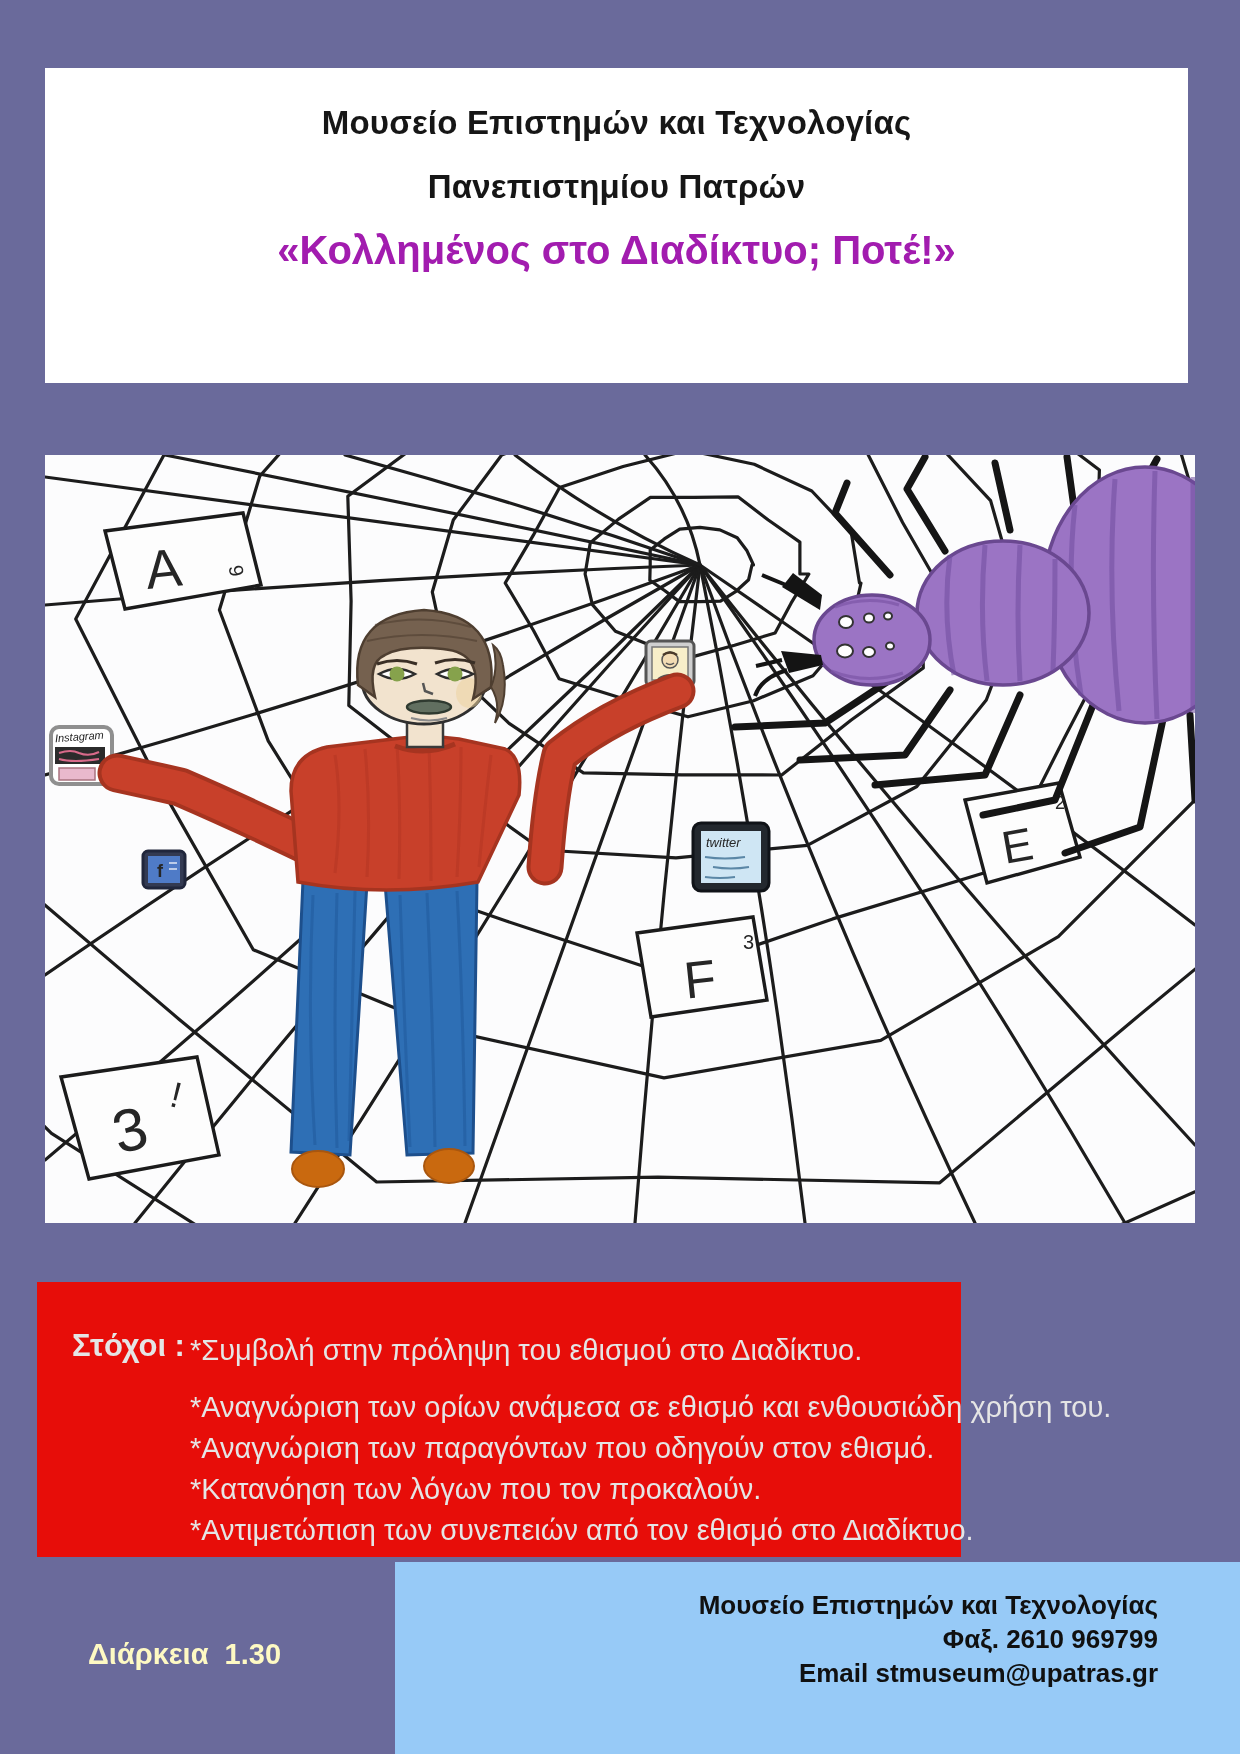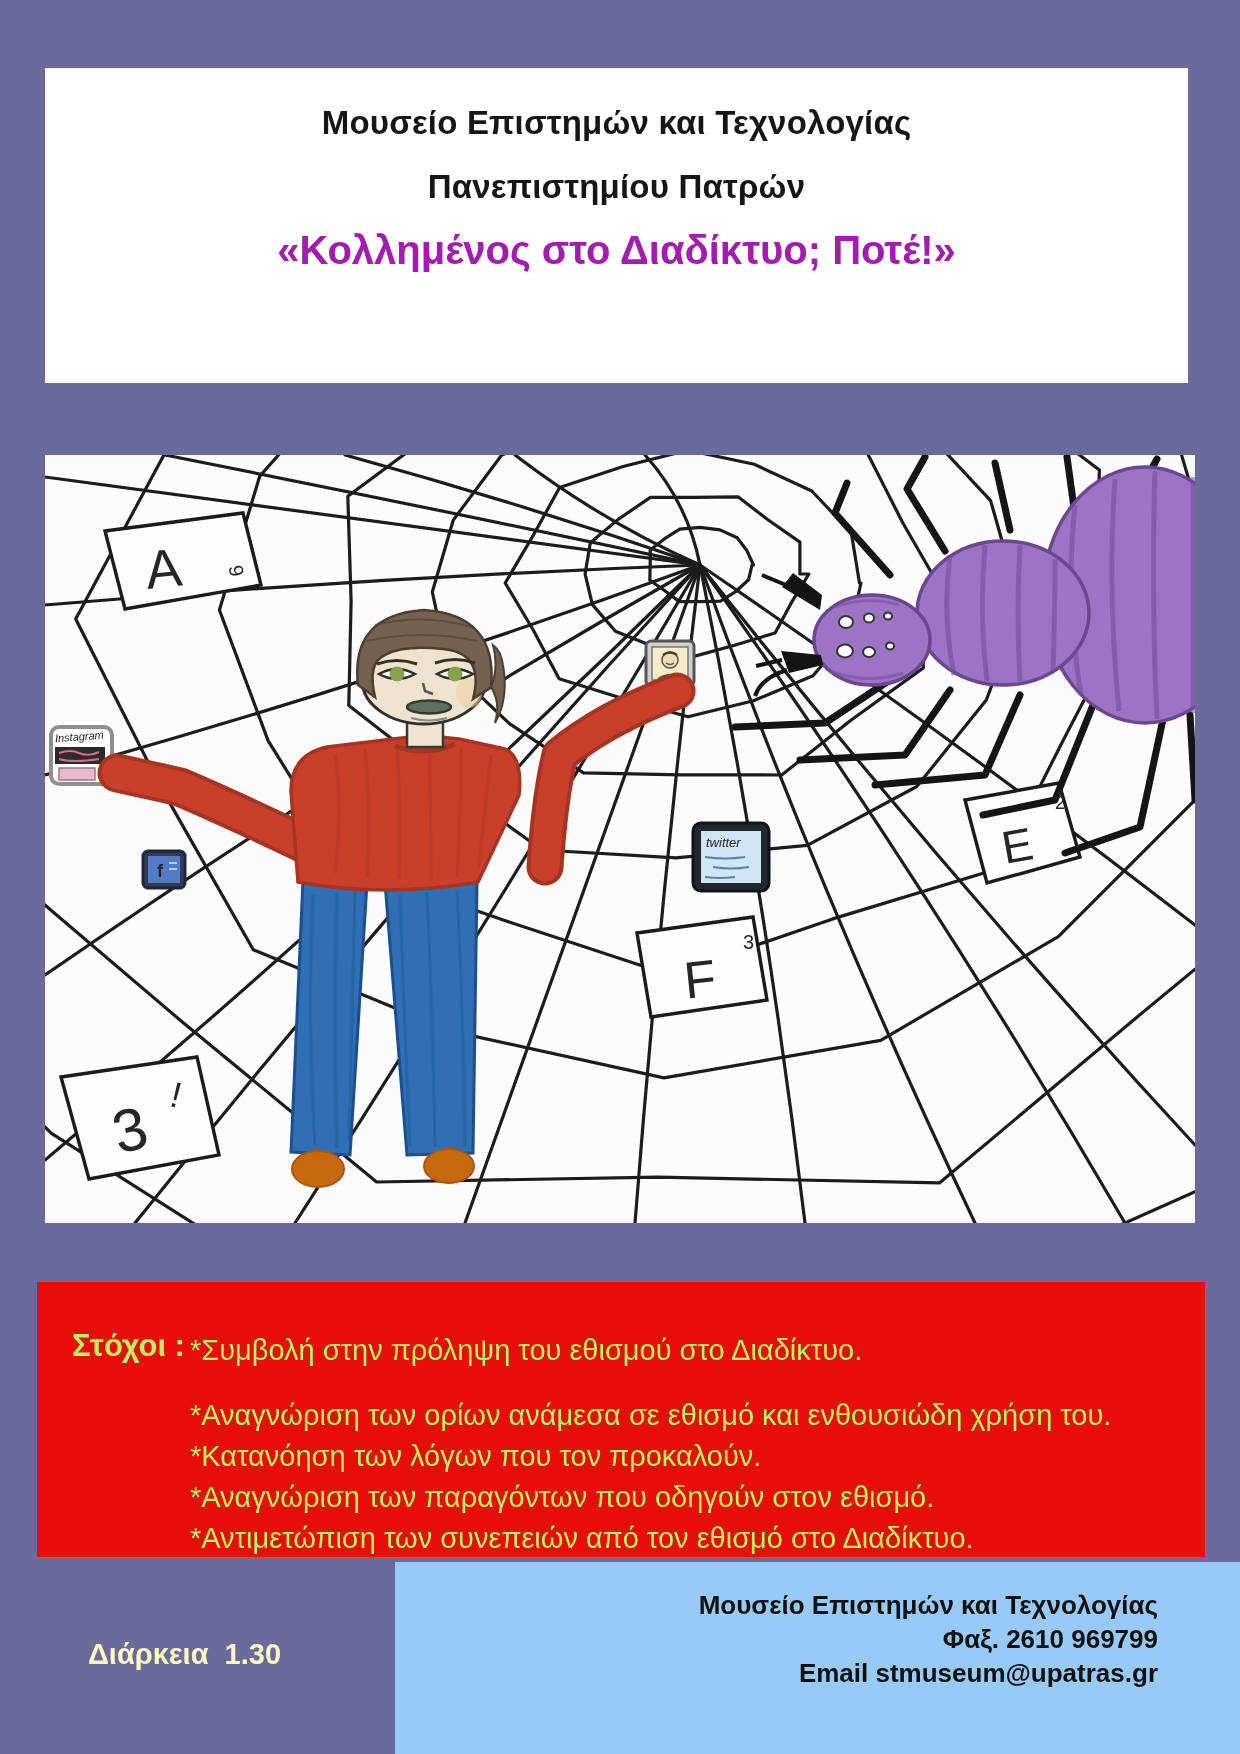--- a/index.html
+++ b/index.html
@@ -28,30 +28,30 @@
   .art-box {
     position:absolute; left:45px; top:455px; width:1150px; height:768px;
     background:#fcfcfd; overflow:hidden;
   }
   .art-box svg { display:block; width:100%; height:100%; }
   #web-layer path { fill:none; stroke:#1c1c1c; stroke-width:3.2; stroke-linecap:round; stroke-linejoin:round; }
   .art-box text { font-family:"Liberation Sans", sans-serif; fill:#262626; }
 
   
   .goals-box {
-    position:absolute; left:37px; top:1282px; width:1168px; height:275px;
-    background:#e70d09; color:#bef264;
+    position:absolute; left:37px; top:1282px; width:924px; height:275px;
+    background:#e70d09; color:#e5e5e5;
   }
   .goals-label {
     position:absolute; left:35px; top:46px;
     font-size:31px; font-weight:bold; white-space:pre;
   }
   .goals-list { position:absolute; left:153px; top:48px; }
   .goal-item { font-size:29px; line-height:41px; white-space:pre; }
-  .goal-item:first-child { margin-bottom:24px; }
+  .goal-item:first-child { margin-bottom:16px; }
 
   
   .duration {
     position:absolute; left:88px; top:1638px;
     font-size:29px; font-weight:bold; color:#fef9c3; white-space:pre;
   }
   .contact-box {
     position:absolute; left:395px; top:1562px; width:845px; height:192px;
     background:#97caf7; color:#101010;
     text-align:right; padding:26px 82px 0 0;
@@ -226,22 +226,22 @@
         <path d="M741,130 l-24,-10 M737,205 l-26,6 M742,215 q-26,8 -32,26" stroke="#141414" stroke-width="4" fill="none"></path>
       </g>
     </svg>
   </section>
 
   <section class="goals-box">
     <div class="goals-label">Στόχοι :</div>
     <div class="goals-list">
       <div class="goal-item">*Συμβολή στην πρόληψη του εθισμού στο Διαδίκτυο.</div>
       <div class="goal-item">*Αναγνώριση των ορίων ανάμεσα σε εθισμό και ενθουσιώδη χρήση του.</div>
+      <div class="goal-item">*Αναγνώριση των παραγόντων που οδηγούν στον εθισμό.</div>
       <div class="goal-item">*Κατανόηση των λόγων που τον προκαλούν.</div>
-      <div class="goal-item">*Αναγνώριση των παραγόντων που οδηγούν στον εθισμό.</div>
       <div class="goal-item">*Αντιμετώπιση των συνεπειών από τον εθισμό στο Διαδίκτυο.</div>
     </div>
   </section>
 
   <div class="duration">Διάρκεια  1.30</div>
 
   <section class="contact-box">
     <div class="contact-line">Μουσείο Επιστημών και Τεχνολογίας</div>
     <div class="contact-line">Φαξ. 2610 969799</div>
     <div class="contact-line">Email stmuseum@upatras.gr</div>

